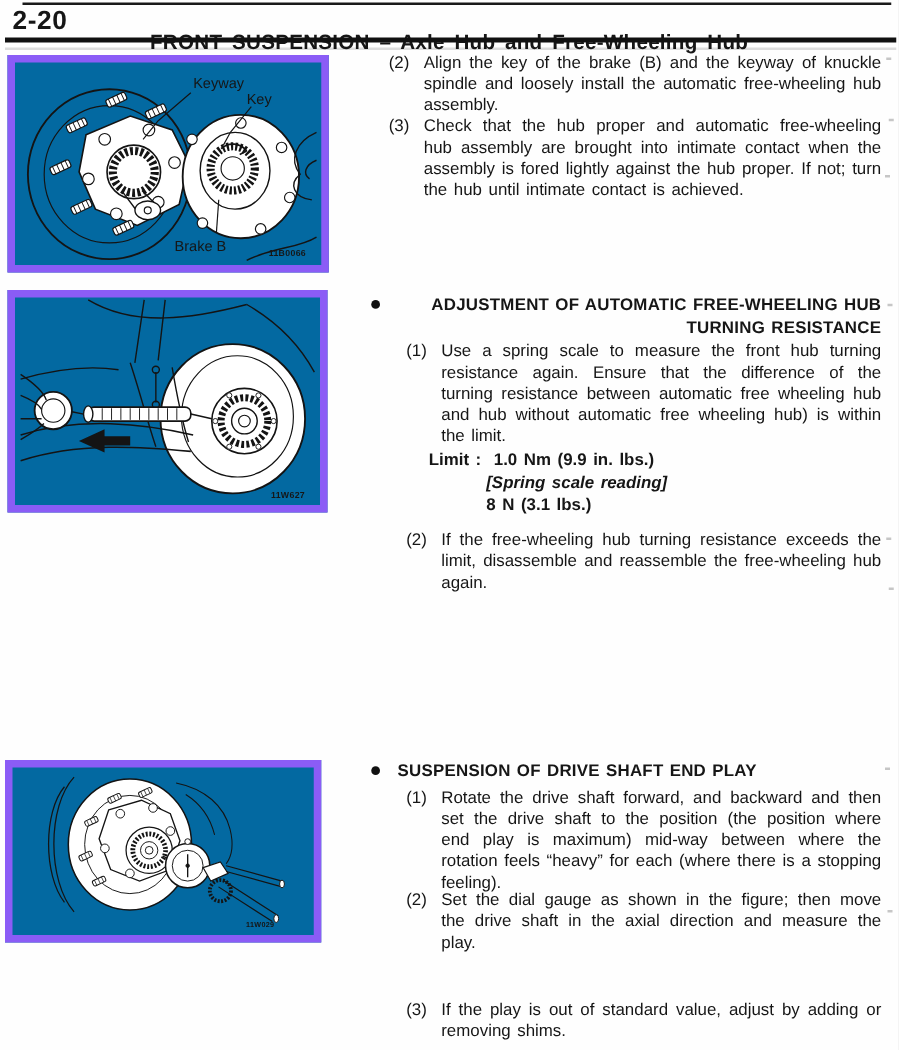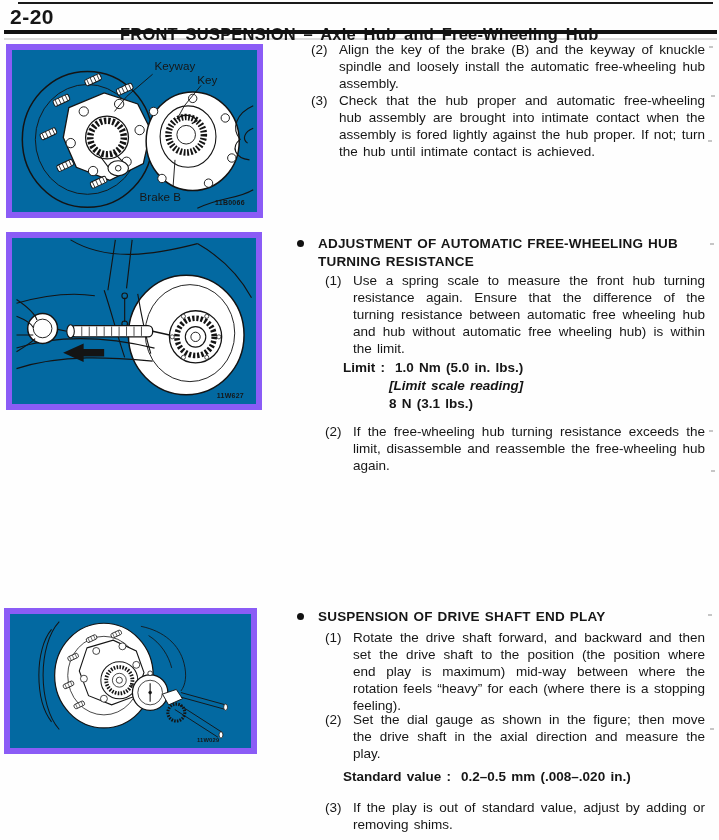--- a/index.html
+++ b/index.html
@@ -22,21 +22,21 @@
   .fig-label{font-size:12.5px;}
   .fig-code{font-size:7.5px;font-weight:bold;letter-spacing:.3px;}
   
   .body-txt{font-size:13.5px;line-height:17px;word-spacing:1.5px;}
   .item{display:flex;}
   .inum{width:28px;flex:none;}
   .itxt{flex:1;text-align:justify;}
   .intro{left:311px;top:41px;width:394px;}
   .sec-heading{display:flex;font-weight:bold;}
   .bullet{width:7px;height:7px;border-radius:50%;background:#111;margin:5px 0 0 0;flex:none;}
-  .htxt{margin-left:14px;letter-spacing:.2px;word-spacing:1px;}
+  .htxt{margin-left:14px;letter-spacing:.2px;word-spacing:1px;text-align:right;}
   .h1{left:297px;top:235px;width:408px;line-height:18px;}
   .h2{left:297px;top:608px;width:408px;line-height:18px;}
   .it{width:380px;left:325px;}
   .s1i1{top:272px;} .s1i2{top:423px;}
   .s2i1{top:629px;} .s2i2{top:711px;} .s2i3{top:799px;}
   .spec{font-weight:bold;line-height:18px;}
   .spec1{left:343px;top:359px;width:340px;}
   .spec2{left:343px;top:768px;width:362px;}
   .spec-note{font-style:italic;}
   .spec-indent{margin-left:46px;}
@@ -270,43 +270,40 @@
 
   <div class="abs sec-heading body-txt h1">
     <span class="bullet"></span>
     <span class="htxt">ADJUSTMENT OF AUTOMATIC FREE-WHEELING HUB TURNING RESISTANCE</span>
   </div>
   <div class="abs item body-txt it s1i1">
     <span class="inum">(1)</span>
     <span class="itxt">Use a spring scale to measure the front hub turning resistance again. Ensure that the difference of the turning resistance between automatic free wheeling hub and hub without automatic free wheeling hub) is within the limit.</span>
   </div>
   <div class="abs spec body-txt spec1">
-    <div><span>Limit :</span><span class="gap"></span><span>1.0 Nm (5.0 in. lbs.)</span></div>
-    <div class="spec-indent spec-note">[Limit scale reading]</div>
+    <div><span>Limit :</span><span class="gap"></span><span>1.0 Nm (9.9 in. lbs.)</span></div>
+    <div class="spec-indent spec-note">[Spring scale reading]</div>
     <div class="spec-indent">8 N (3.1 lbs.)</div>
   </div>
   <div class="abs item body-txt it s1i2">
     <span class="inum">(2)</span>
     <span class="itxt">If the free-wheeling hub turning resistance exceeds the limit, disassemble and reassemble the free-wheeling hub again.</span>
   </div>
 
   <div class="abs sec-heading body-txt h2">
     <span class="bullet"></span>
     <span class="htxt">SUSPENSION OF DRIVE SHAFT END PLAY</span>
   </div>
   <div class="abs item body-txt it s2i1">
     <span class="inum">(1)</span>
     <span class="itxt">Rotate the drive shaft forward, and backward and then set the drive shaft to the position (the position where end play is maximum) mid-way between where the rotation feels “heavy” for each (where there is a stopping feeling).</span>
   </div>
   <div class="abs item body-txt it s2i2">
     <span class="inum">(2)</span>
     <span class="itxt">Set the dial gauge as shown in the figure; then move the drive shaft in the axial direction and measure the play.</span>
-  </div>
-  <div class="abs spec body-txt spec2">
-    <div><span>Standard value :</span><span class="gap"></span><span>0.2–0.5 mm (.008–.020 in.)</span></div>
   </div>
   <div class="abs item body-txt it s2i3">
     <span class="inum">(3)</span>
     <span class="itxt">If the play is out of standard value, adjust by adding or removing shims.</span>
   </div>
 
   <div class="abs mark" style="top:46px;right:6px;"></div>
   <div class="abs mark" style="top:95px;right:4px;"></div>
   <div class="abs mark" style="top:140px;right:7px;"></div>
   <div class="abs mark" style="top:243px;right:5px;"></div>

